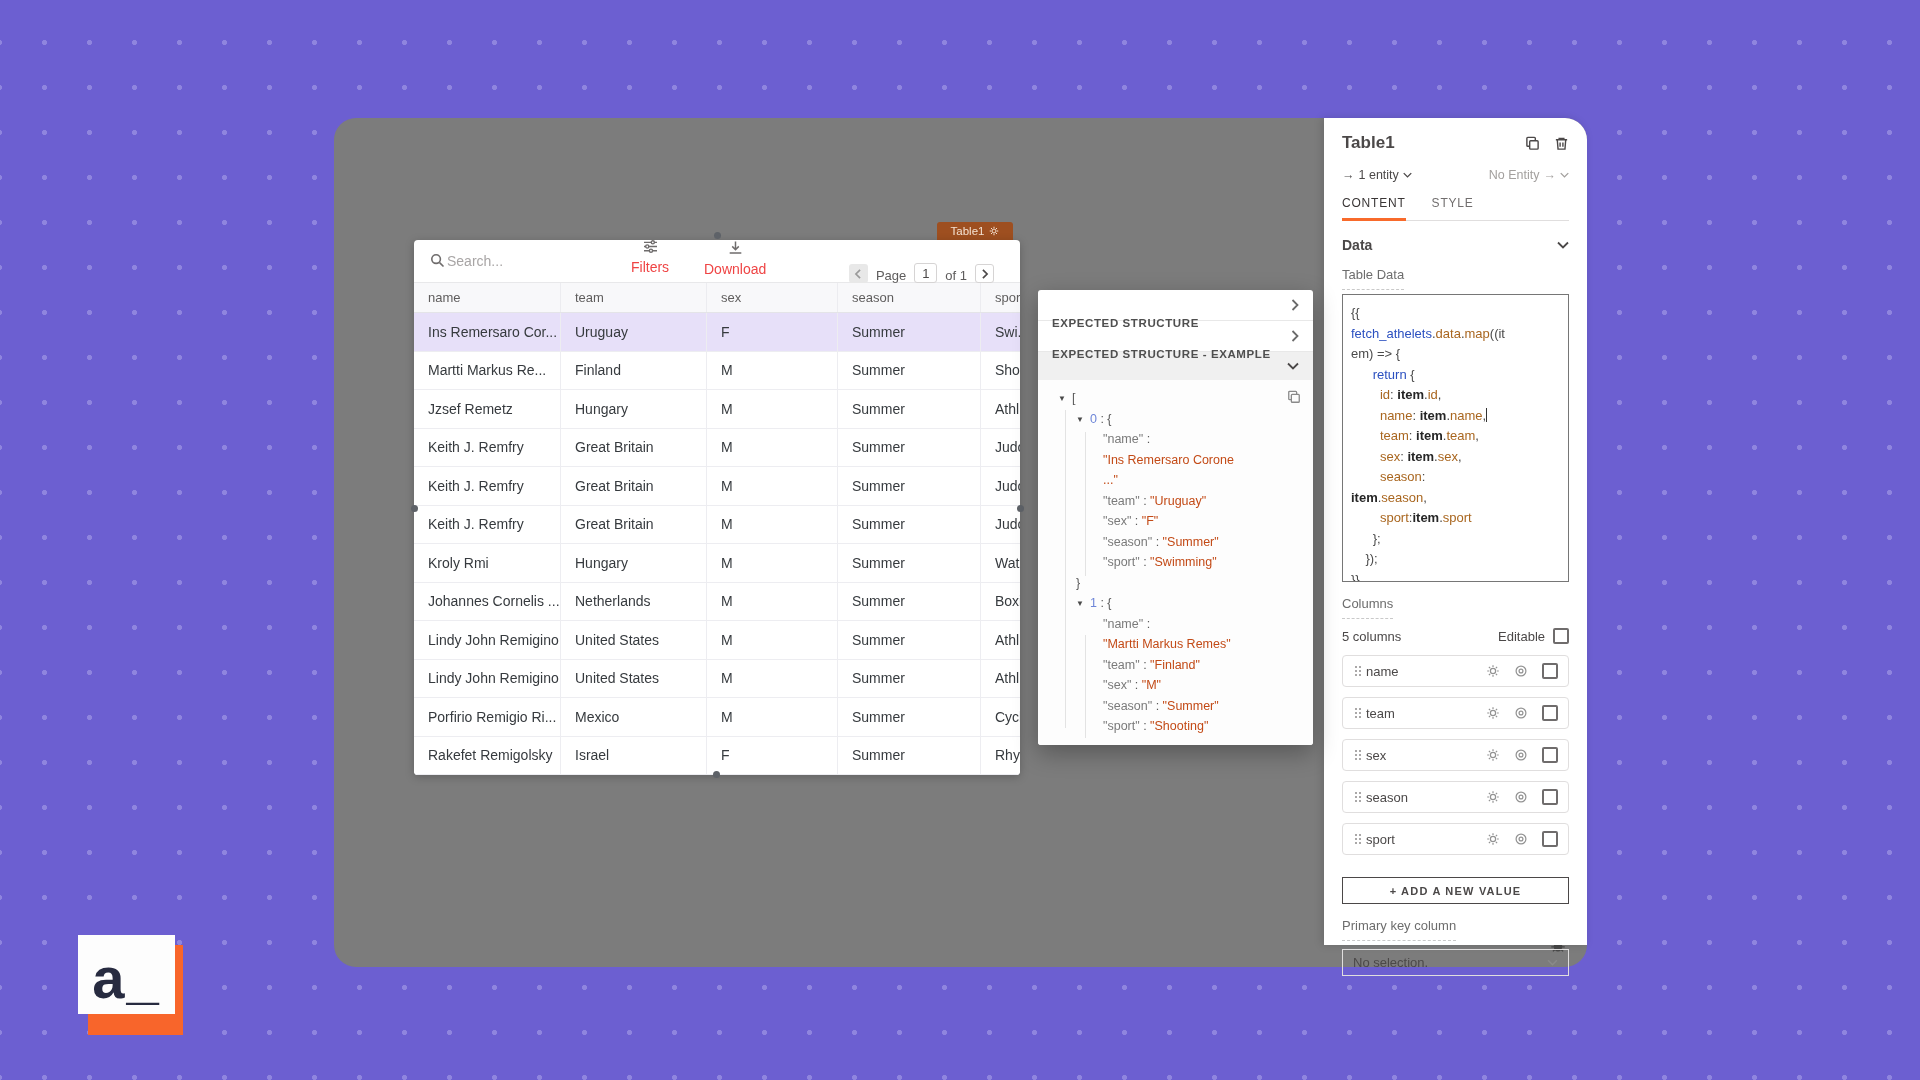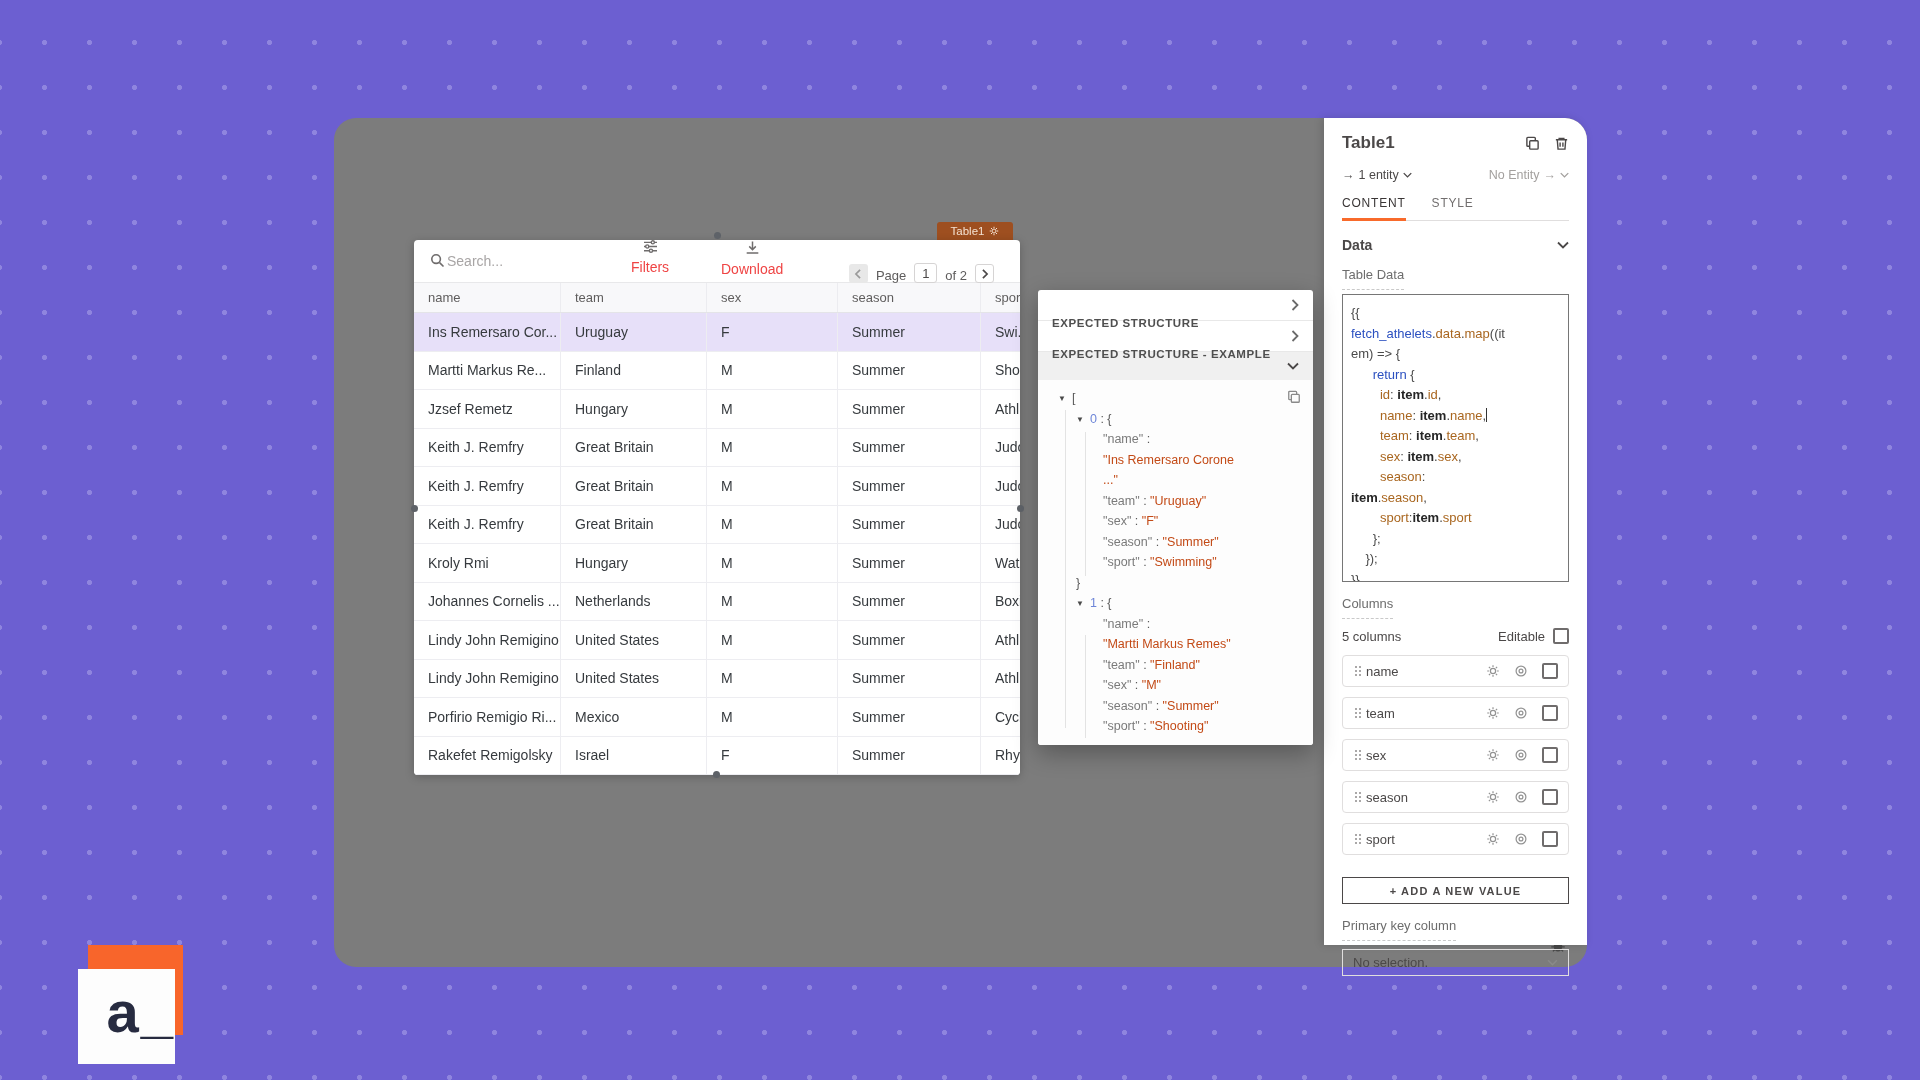--- a/index.html
+++ b/index.html
@@ -21,21 +21,21 @@
     color:#F4E2D2;font-size:11.5px;}
   .handle{position:absolute;width:7px;height:7px;border-radius:50%;background:#5E6268;z-index:5;}
 
   .t-toolbar{position:relative;height:43px;border-bottom:1px solid #E8E8EA;}
   .search-wrap{position:absolute;left:16px;top:0;height:41px;display:flex;align-items:center;}
   .search-input{border:none;outline:none;font-size:14px;color:#4B4848;width:140px;}
   .search-input::placeholder{color:#A8A5A5;}
   .tool-btn{position:absolute;top:0;height:45px;display:flex;align-items:center;gap:6px;
     font-size:14px;color:#ef4444;cursor:pointer;flex-direction:column;}
   .btn-filters{left:217px;}
-  .btn-download{left:307px;}
+  .btn-download{left:290px;}
   .pager{position:absolute;right:26px;top:0;height:43px;display:flex;align-items:flex-end;gap:8px;
     font-size:13px;color:#5E5C5C;}
   .pg-btn{width:19px;height:19px;border-radius:3px;display:flex;align-items:center;justify-content:center;}
   .pg-prev{background:#E8E8E8;}
   .pg-next{background:#fff;border:1px solid #D6D4D4;}
   .pg-input{width:23px;height:20px;border:1px solid #D6D4D4;border-radius:3px;text-align:center;
     font-size:13px;color:#4B4848;outline:none;padding:0;}
 
   .t-header{display:flex;height:30px;background:#F8F8FA;border-bottom:1px solid #E4E4E8;}
   .th{display:flex;align-items:center;padding-left:14px;font-size:13px;color:#5F5D5D;
@@ -113,22 +113,22 @@
     font-size:11px;font-weight:bold;letter-spacing:1.2px;color:#4B4848;display:flex;
     align-items:center;justify-content:center;cursor:pointer;}
   .dropdown{margin-top:8px;height:27px;border:1px solid #E0DEDE;display:flex;align-items:center;
     justify-content:space-between;padding:0 10px;font-size:13px;color:#4B4848;cursor:pointer;}
 
   .debug-icon{position:absolute;right:20px;bottom:9px;cursor:pointer;}
 
   
   .logo{position:absolute;left:78px;top:935px;width:105px;height:100px;z-index:3;}
   .logo-orange{position:absolute;left:10px;top:10px;width:95px;height:90px;background:#F8652B;}
-  .logo-white{position:absolute;left:0;top:0;width:97px;height:95px;background:#FDFDFD;
-    display:flex;align-items:flex-start;justify-content:flex-end;margin-top:34px;}
+  .logo-white{position:absolute;left:0;top:0;width:97px;height:79px;background:#FDFDFD;
+    display:flex;align-items:flex-start;justify-content:center;}
   .logo-text{font-size:58px;font-weight:bold;color:#272B40;line-height:1;margin-top:14px;letter-spacing:2px;}
 </style>
 </head>
 <body>
 
 <div class="stage">
 
   <div class="canvas">
 
     <div class="widget-badge">
@@ -177,21 +177,21 @@
           <span>Download</span>
         </div>
         <div class="pager">
           <span class="pg-btn pg-prev">
             <svg width="8" height="10" viewBox="0 0 8 12" fill="none" stroke="#9A9A9A" stroke-width="2">
                 <path d="M6.5 1L1.5 6l5 5"></path>
               </svg>
           </span>
           <span>Page</span>
           <input class="pg-input" value="1" style="">
-          <span>of 2</span>
+          <span>of 1</span>
           <span class="pg-btn pg-next">
             <svg width="8" height="10" viewBox="0 0 8 12" fill="none" stroke="#4B4848" stroke-width="2">
                 <path d="M1.5 1l5 5-5 5"></path>
               </svg>
           </span>
         </div>
       </div>
       <div class="t-header">
           <div class="th w-name">name</div>
           <div class="th w-team">team</div>

